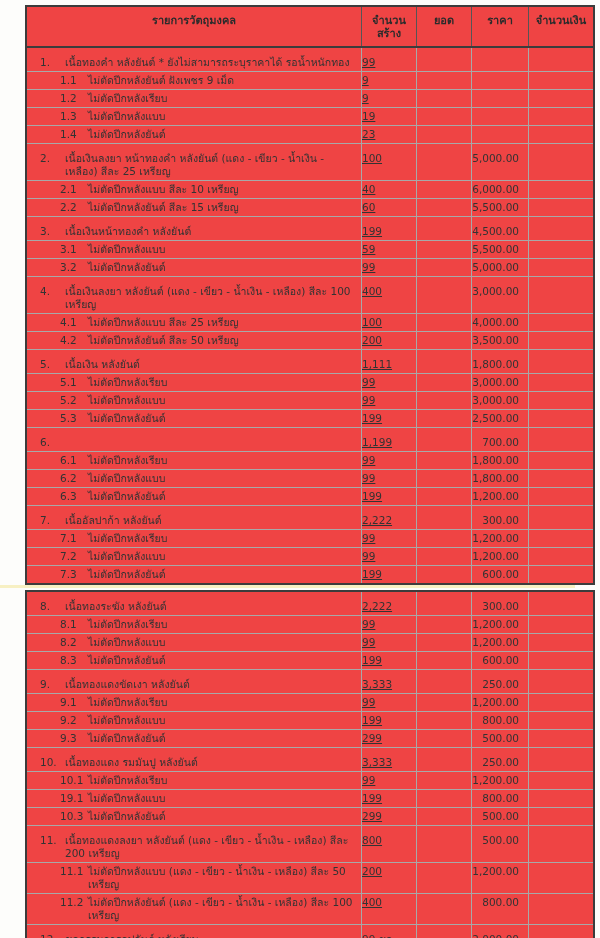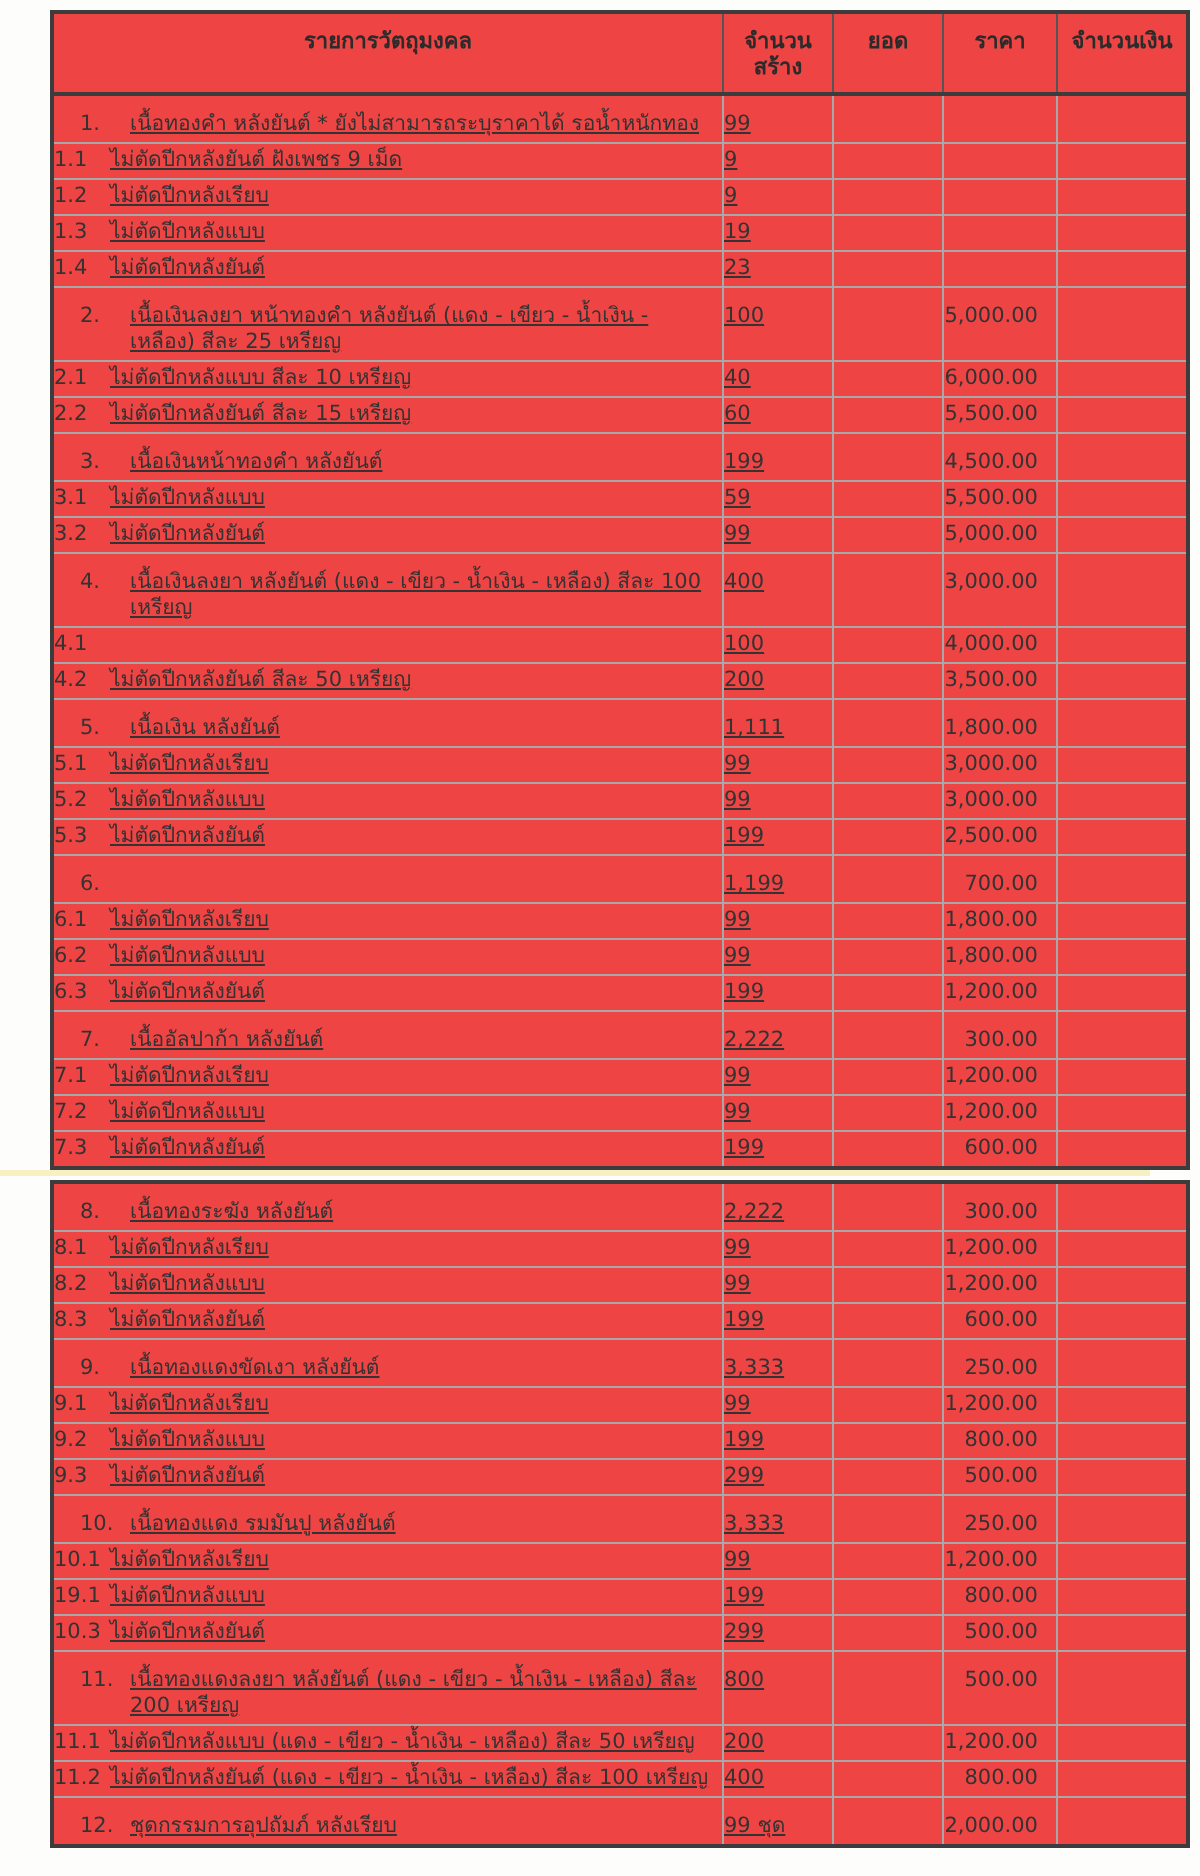--- a/index.html
+++ b/index.html
@@ -15,22 +15,22 @@
   .th{padding:7px 2px 6px;text-align:center;font-weight:bold;font-size:11px;line-height:13px;color:#2b2b2b;}
   .th:not(:last-child){border-right:1px solid #555;}
   .row{display:grid;grid-template-columns:1fr 55px 55px 57px 64px;}
   .c{border-top:1px solid #a8a8a8;padding:2px 0 2px;font-size:10.5px;line-height:13px;}
   .rows .row:first-child .c{border-top:none;}
   .row.main .c{padding-top:8px;}
   .desc,.qty,.tot,.price{border-right:1px solid #a8a8a8;}
   .line{display:flex;align-items:baseline;}
   .no{flex:0 0 auto;color:#333;}
   .row.main .no{margin-left:13px;width:25px;}
-  .row.sub .no{width:28px;}
-  .lbl{flex:1 1 auto;padding-right:4px;text-decoration:underline;}
+  .row.sub .no{margin-left:33px;width:28px;}
+  .lbl{flex:1 1 auto;padding-right:4px;}
   .qty{text-align:left;text-decoration:underline;}
   .price{text-align:right;padding-right:9px;}
   .seam{width:600px;margin-left:-25px;height:3px;background:#f7f0c3;}
   .gap2{height:2px;}
 </style>
 </head>
 <body>
 
 <div class="page">
 
@@ -185,20 +185,21 @@
             </div>
             <div class="c qty">400</div>
             <div class="c tot"></div>
             <div class="c price">3,000.00</div>
             <div class="c amt"></div>
           </div>
           <div class="row sub">
             <div class="c desc">
               <div class="line">
                 <span class="no">4.1</span>
+                <span class="lbl">ไม่ตัดปีกหลังแบบ สีละ 25 เหรียญ</span>
               </div>
             </div>
             <div class="c qty">100</div>
             <div class="c tot"></div>
             <div class="c price">4,000.00</div>
             <div class="c amt"></div>
           </div>
           <div class="row sub">
             <div class="c desc">
               <div class="line">

